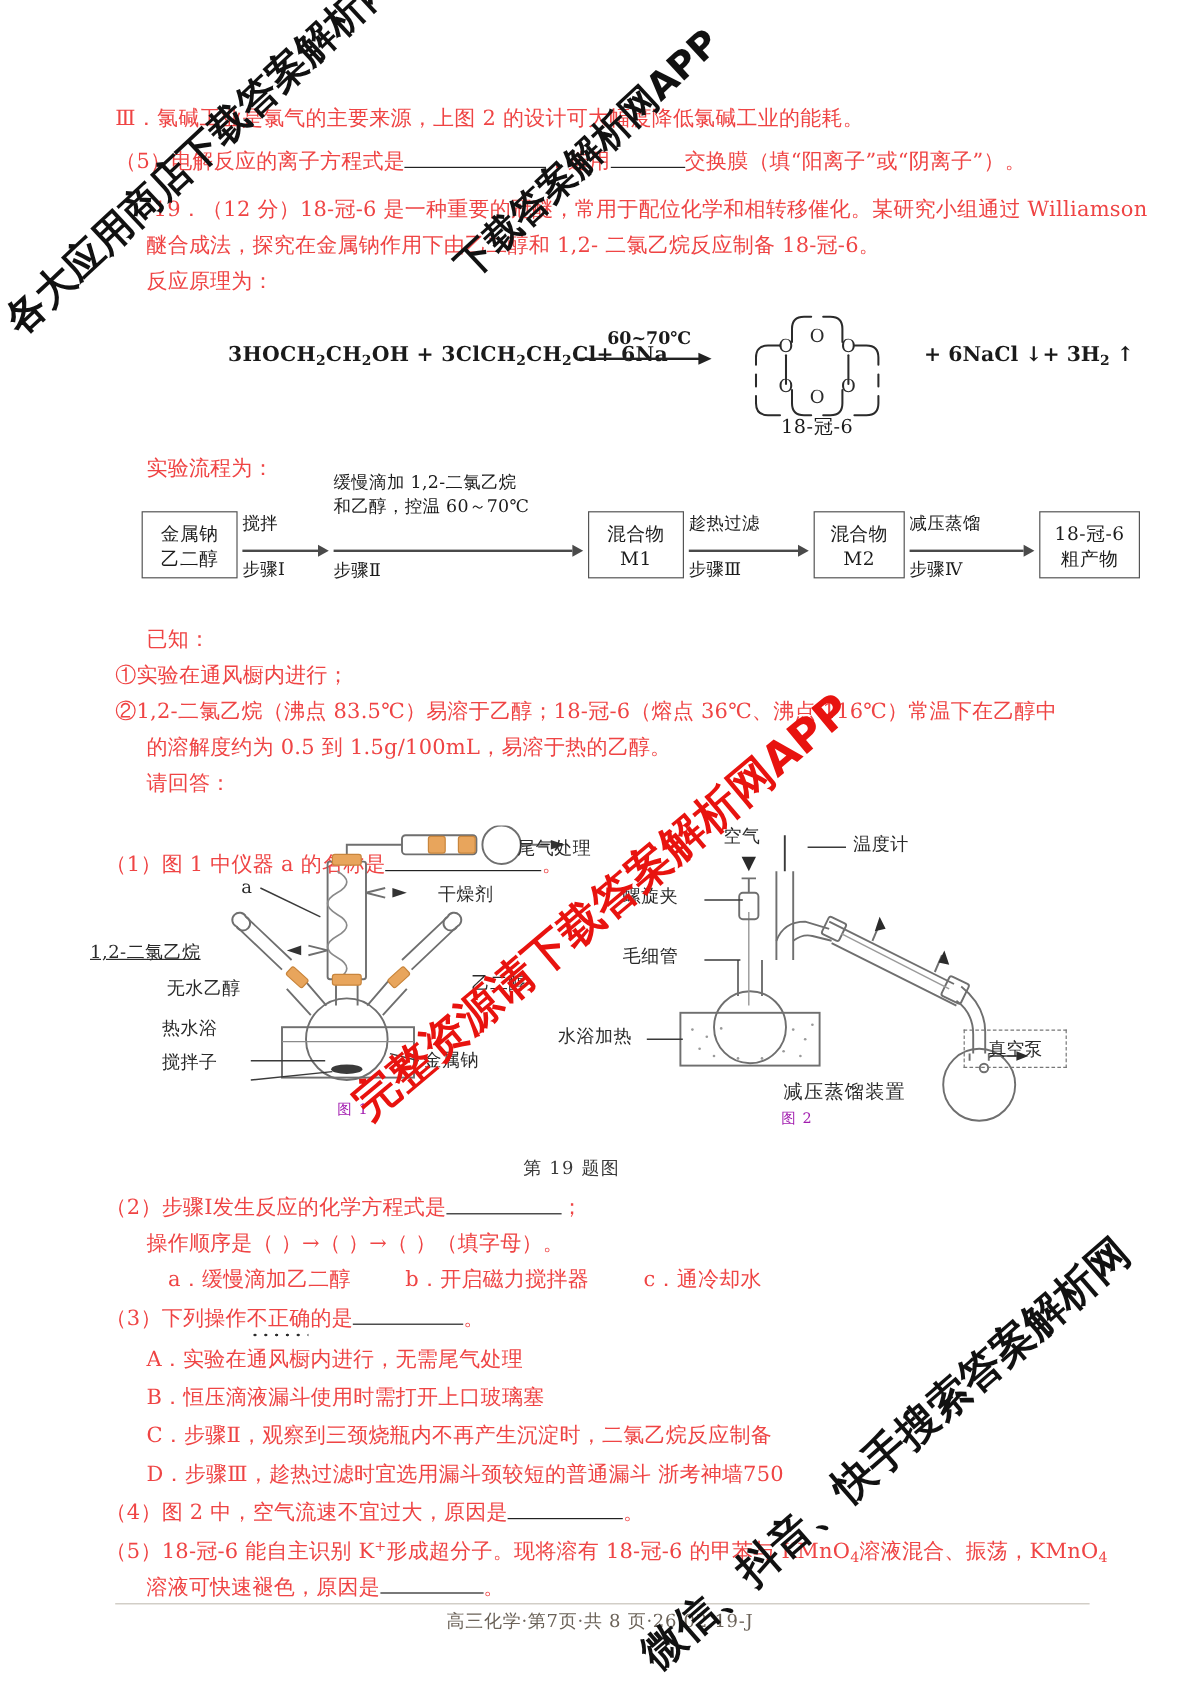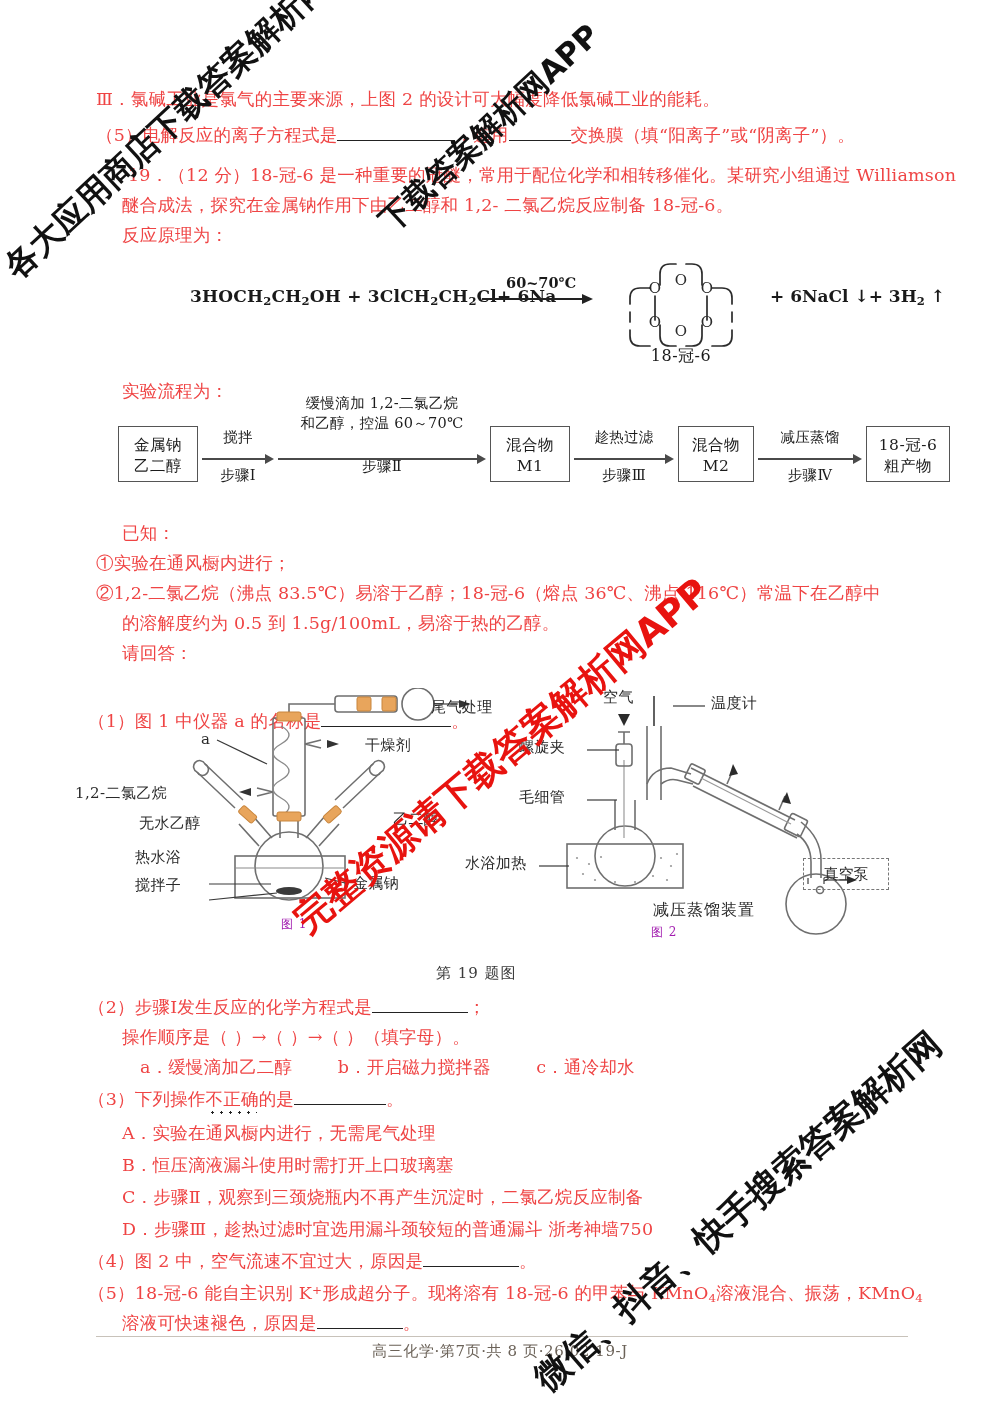--- a/index.html
+++ b/index.html
@@ -153,21 +153,20 @@
   }
   .farrow .head {
     position: absolute;
     top: 0px;
     border-left: 9px solid #4a4a4a;
     border-top: 5px solid transparent;
     border-bottom: 5px solid transparent;
   }
   .flabel {
     position: absolute;
-    text-align: center;
     font-size: 14.5px;
     line-height: 1.35;
     color: #1c1c1c;
     letter-spacing: 0.3px;
   }
 
   
   #fig1 { position: absolute; left: 135px; top: 688px; }
   #fig2 { position: absolute; left: 495px; top: 688px; }
   .fig-label {
@@ -334,21 +333,21 @@
       <div style="margin-top:18px;">步骤Ⅰ</div>
     </div>
     <div class="farrow" style="left:84px; top:56px; width:72px;">
       <div class="shaft" style="width:63px;"></div>
       <div class="head" style="left:63px;"></div>
     </div>
 
     <div class="flabel" style="left:160px; top:-4px; width:208px;">
       <div>缓慢滴加 1,2-二氯乙烷</div>
       <div>和乙醇，控温 60～70℃</div>
-      <div style="margin-top:24px;">步骤Ⅱ</div>
+      <div style="margin-top:34px;">步骤Ⅱ</div>
     </div>
     <div class="farrow" style="left:160px; top:56px; width:208px;">
       <div class="shaft" style="width:199px;"></div>
       <div class="head" style="left:199px;"></div>
     </div>
 
     <div class="fbox" style="left:372px; top:28px; width:80px; height:56px;">
       <div>混合物</div>
       <div>M1</div>
     </div>
@@ -459,21 +458,21 @@
         <path d="M82 52 L132 76"></path>
         <path d="M74 196 L136 196"></path>
         <path d="M74 212 L142 205"></path>
         <path d="M214 196 L190 190"></path>
       </g>
     </svg>
 
     <div class="fig-label" style="left:66px; top:42px;">a</div>
     <div class="fig-label" style="left:230px; top:48px;">干燥剂</div>
     <div class="fig-label" style="left:296px; top:10px;">尾气处理</div>
-    <div class="fig-label" style="left:-60px; top:96px;">1,2-二氯乙烷</div>
+    <div class="fig-label" style="left:-60px; top:96px;text-decoration:underline;">1,2-二氯乙烷</div>
     <div class="fig-label" style="left:-40px; top:126px;margin-left:44px;">无水乙醇</div>
     <div class="fig-label" style="left:258px; top:122px;">乙二醇</div>
     <div class="fig-label" style="left:0px; top:160px;">热水浴</div>
     <div class="fig-label" style="left:0px; top:188px;">搅拌子</div>
     <div class="fig-label" style="left:218px; top:186px;">金属钠</div>
     <div class="fig-caption" style="left:146px; top:228px;">图 1</div>
   </div>
 
   <div id="fig2">
     <svg width="400" height="255" viewBox="0 0 400 255">

